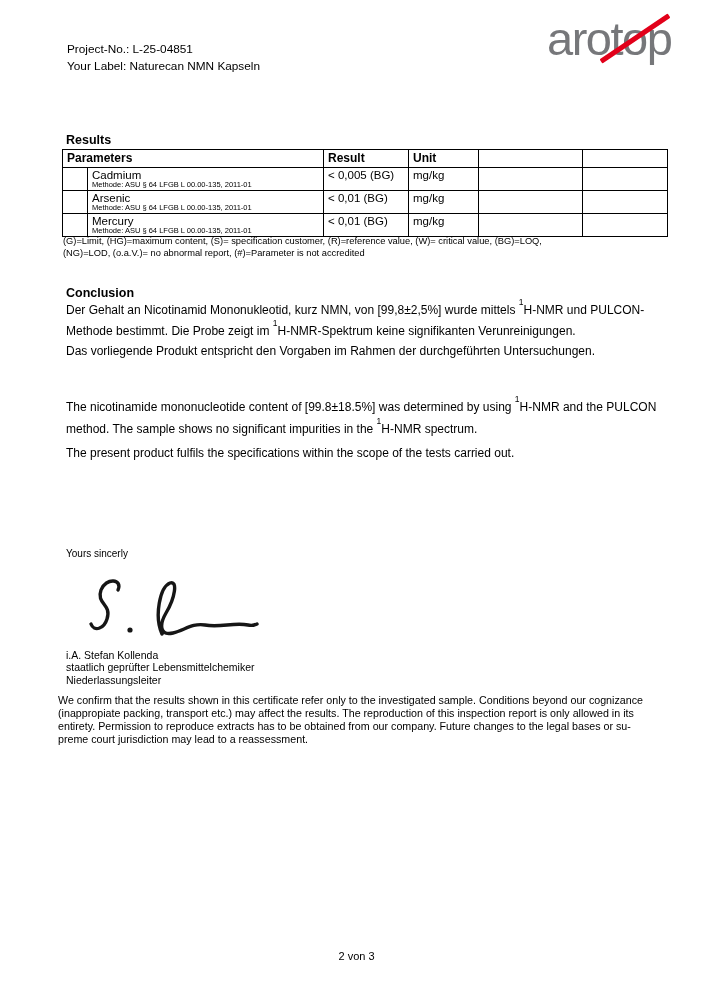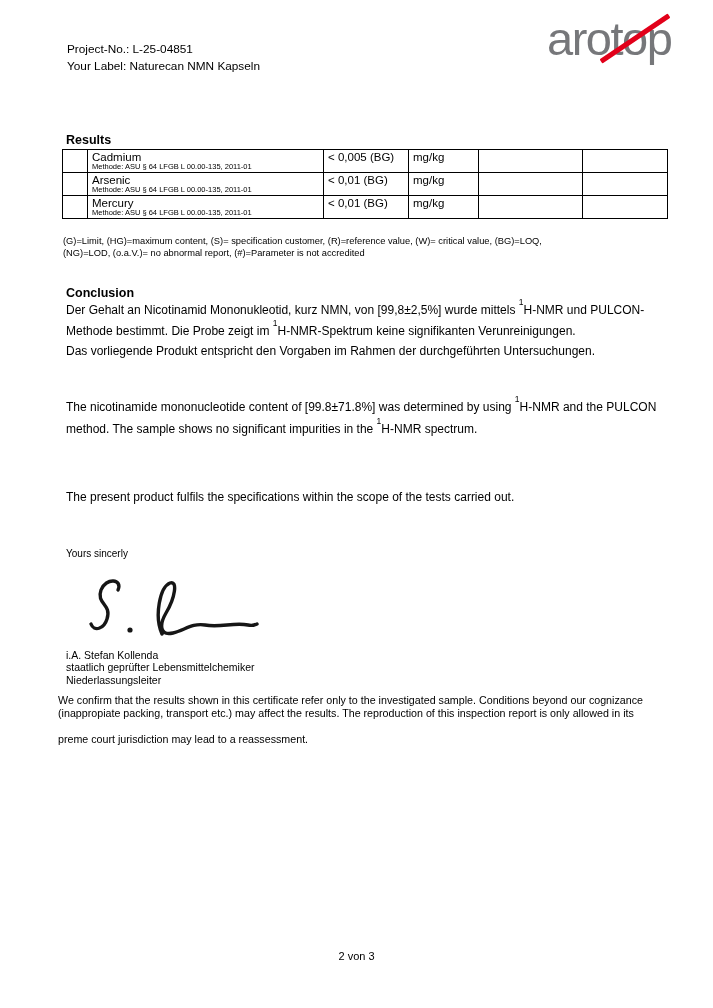--- a/index.html
+++ b/index.html
@@ -37,21 +37,21 @@
   .legend { position:absolute; left:63px; top:235px; font-size:9.3px; line-height:12.4px; white-space:nowrap; }
 
   
   .para-line { position:absolute; left:66px; font-size:12px; white-space:nowrap; }
   sup.iso { font-size:8.5px; position:relative; top:-4px; }
   #de1-l1 { top:301px; }
   #de1-l2 { top:322px; }
   #de2    { top:344px; }
   #en1-l1 { top:398px; }
   #en1-l2 { top:420px; }
-  #en2    { top:446px;margin-top:44px; }
+  #en2    { top:446px; }
 
   
   #closing { position:absolute; left:66px; top:548px; font-size:10px; white-space:nowrap;text-align:center; }
   #sig-svg { position:absolute; left:74px; top:574px; }
   .sig-block { position:absolute; left:66px; top:649px; font-size:10.5px; line-height:12.4px; }
 
   
   .footer-line { position:absolute; left:58px; font-size:10.7px; white-space:nowrap; }
   #foot-1 { top:694px; }
   #foot-2 { top:707px; }
@@ -77,20 +77,27 @@
   <table class="results">
     <colgroup>
       <col style="width:25px">
         <col style="width:236px">
         <col style="width:85px">
       <col style="width:70px">
         <col style="width:104px">
         <col style="width:85px">
     </colgroup>
     <tbody>
+        <tr>
+      <th colspan="2">Parameters</th>
+      <th>Result</th>
+      <th>Unit</th>
+      <th></th>
+      <th></th>
+    </tr>
     <tr>
       <td class="indent-cell"></td>
       <td>
         <div class="param-name">Cadmium</div>
         <div class="param-method">Methode: ASU § 64 LFGB L 00.00-135, 2011-01</div>
       </td>
       <td class="result-val">&lt; 0,005 (BG)</td>
       <td class="unit-val">mg/kg</td>
       <td></td>
       <td></td>
@@ -124,21 +131,21 @@
     <div>(G)=Limit, (HG)=maximum content, (S)= specification customer, (R)=reference value, (W)= critical value, (BG)=LOQ,</div>
     <div>(NG)=LOD, (o.a.V.)= no abnormal report, (#)=Parameter is not accredited</div>
   </div>
 
   <div class="sec-title" id="conclusion-title">Conclusion</div>
 
   <div class="para-line" id="de1-l1"><span>Der Gehalt an Nicotinamid Mononukleotid, kurz NMN, von [99,8±2,5%] wurde mittels </span><sup class="iso">1</sup><span>H-NMR und PULCON-</span></div>
   <div class="para-line" id="de1-l2"><span>Methode bestimmt. Die Probe zeigt im </span><sup class="iso">1</sup><span>H-NMR-Spektrum keine signifikanten Verunreinigungen.</span></div>
   <div class="para-line" id="de2">Das vorliegende Produkt entspricht den Vorgaben im Rahmen der durchgeführten Untersuchungen.</div>
 
-  <div class="para-line" id="en1-l1"><span>The nicotinamide mononucleotide content of [99.8±71.8%] was determined by using </span><sup class="iso">1</sup><span>H-NMR and the PULCON</span></div>
+  <div class="para-line" id="en1-l1"><span>The nicotinamide mononucleotide content of [99.8±18.5%] was determined by using </span><sup class="iso">1</sup><span>H-NMR and the PULCON</span></div>
   <div class="para-line" id="en1-l2"><span>method. The sample shows no significant impurities in the </span><sup class="iso">1</sup><span>H-NMR spectrum.</span></div>
   <div class="para-line" id="en2">The present product fulfils the specifications within the scope of the tests carried out.</div>
 
   <div id="closing">Yours sincerly</div>
 
   <svg id="sig-svg" width="195" height="82" viewBox="0 0 195 82">
     <g fill="none" stroke="#161616" stroke-width="3.4" stroke-linecap="round" stroke-linejoin="round">
       <path d="M 44 16 C 49 5, 32 3, 27 16 C 22 30, 38 30, 33 45 C 30 55, 20 58, 17 50"></path>
       <path d="M 88 60 C 80 42, 86 13, 96 9 C 104 6, 101 24, 92 39 C 85 51, 86 62, 99 59 C 111 56, 118 49, 131 51 C 146 54, 160 48, 174 51 C 178 52, 181 51, 183 50"></path>
     </g>
@@ -146,17 +153,18 @@
   </svg>
 
   <div class="sig-block">
     <div>i.A. Stefan Kollenda</div>
     <div>staatlich geprüfter Lebensmittelchemiker</div>
     <div>Niederlassungsleiter</div>
   </div>
 
   <div class="footer-line" id="foot-1">We confirm that the results shown in this certificate refer only to the investigated sample. Conditions beyond our cognizance</div>
   <div class="footer-line" id="foot-2">(inappropiate packing, transport etc.) may affect the results. The reproduction of this inspection report is only allowed in its</div>
+  <div class="footer-line" id="foot-3">entirety. Permission to reproduce extracts has to be obtained from our company. Future changes to the legal bases or su-</div>
   <div class="footer-line" id="foot-4">preme court jurisdiction may lead to a reassessment.</div>
 
   <div id="page-number">2 von 3</div>
 
 </div>
 
 </body></html>

